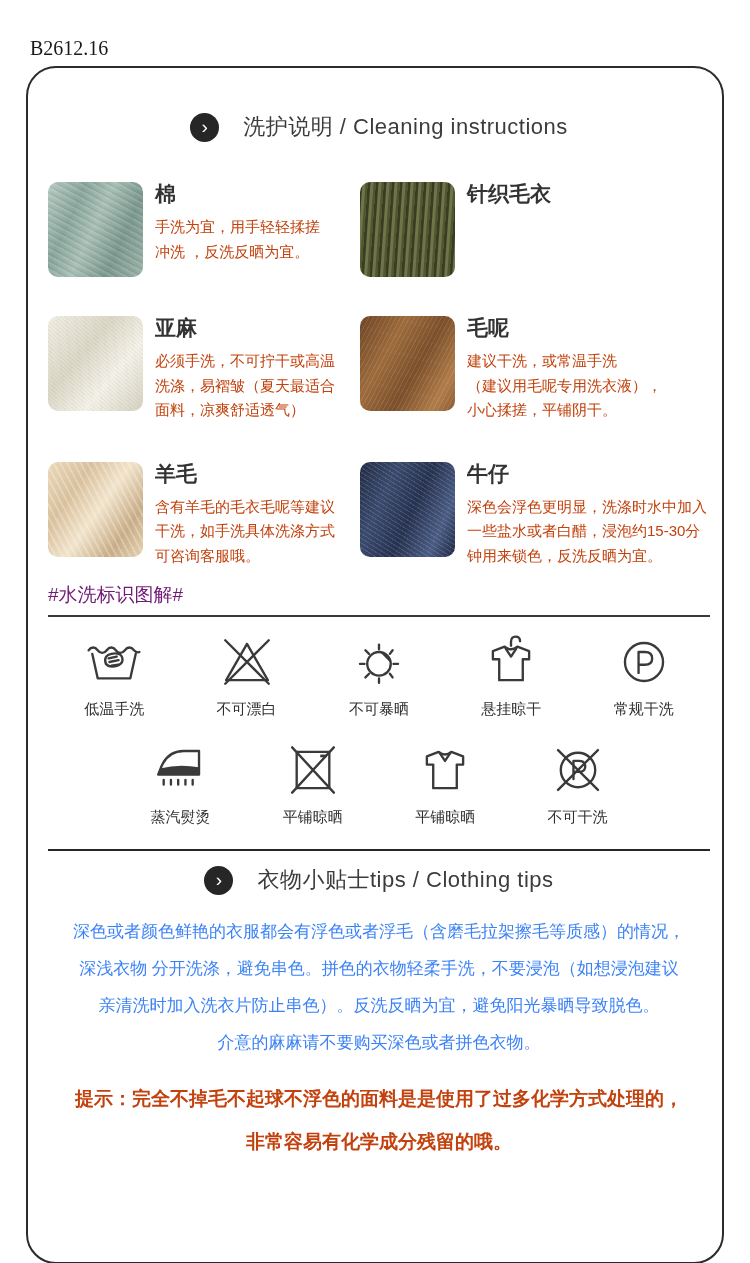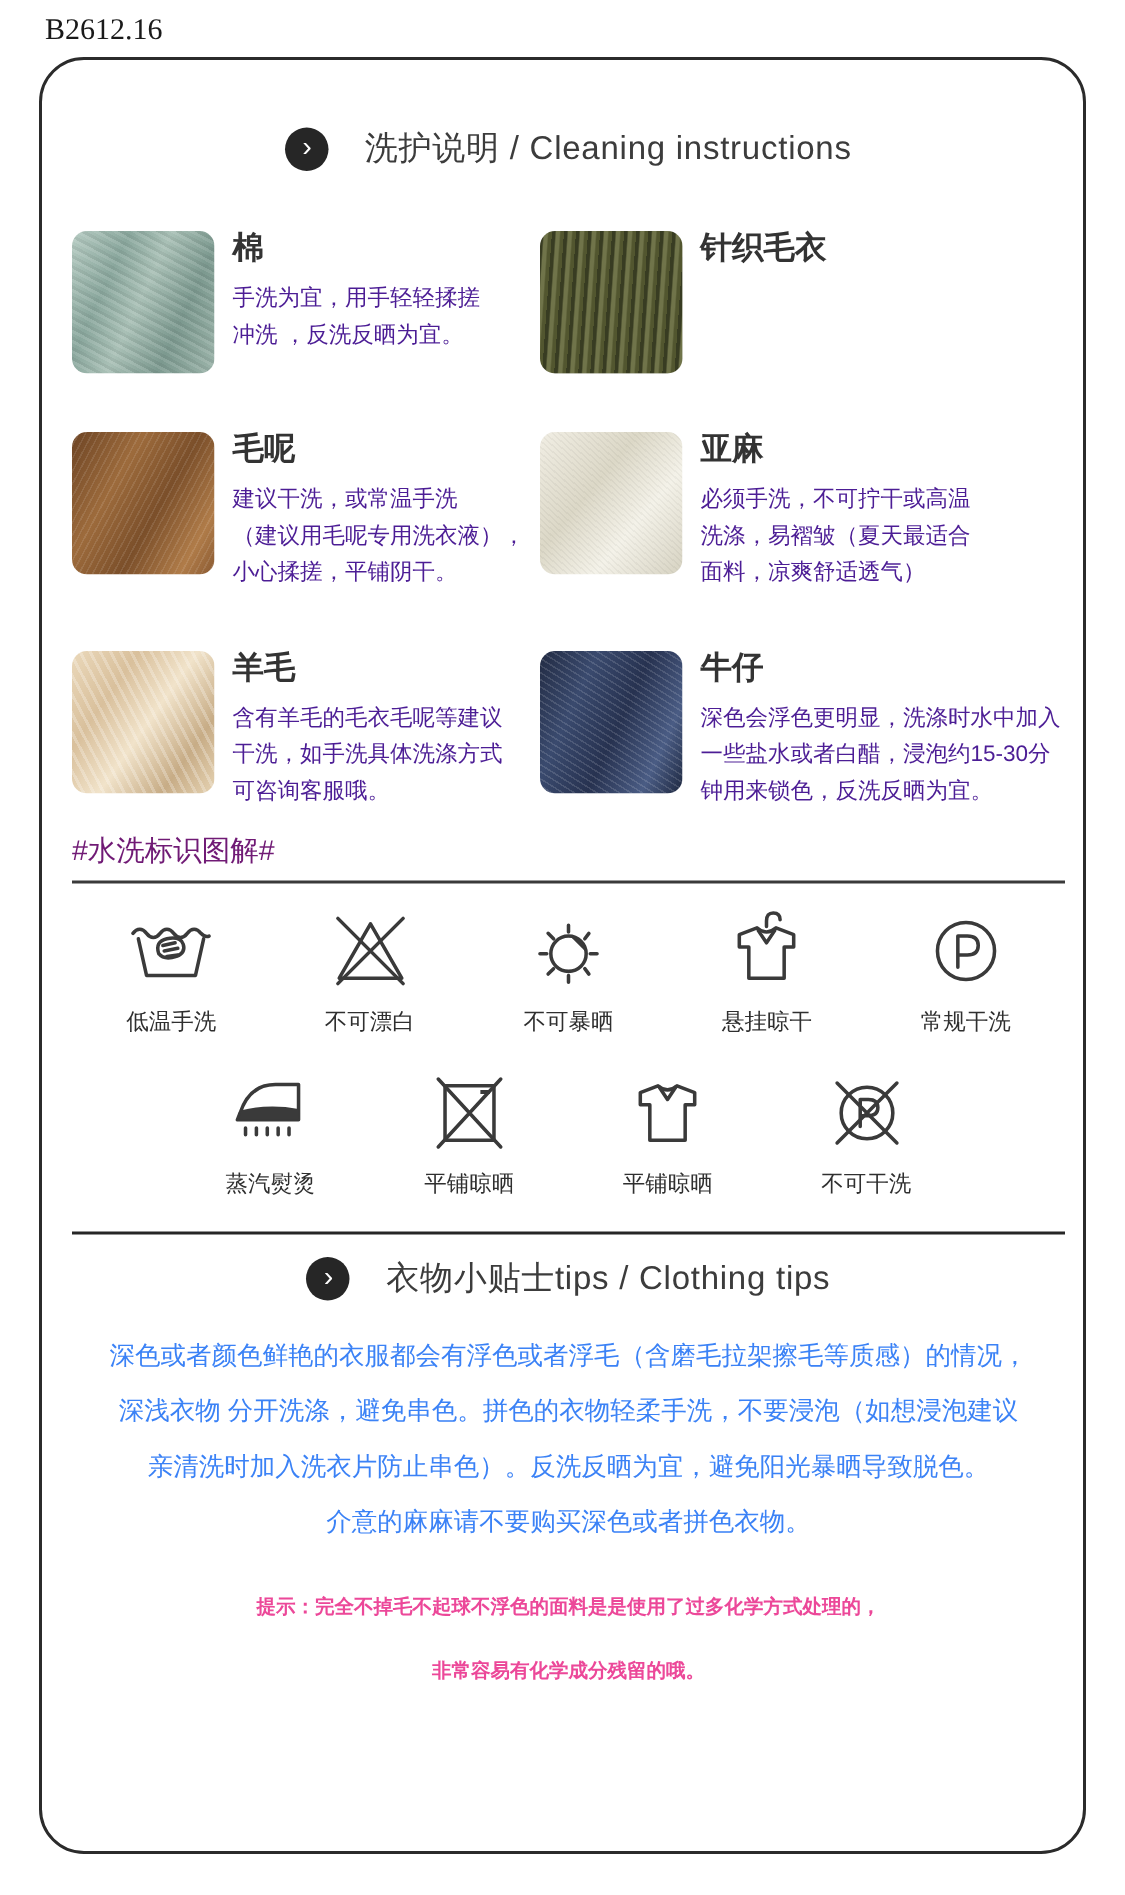--- a/index.html
+++ b/index.html
@@ -2,21 +2,21 @@
 <html><head>
 <meta charset="utf-8">
 <style>
   * { margin:0; padding:0; box-sizing:border-box; }
   html,body { width:750px; background:#ffffff; font-family:"Liberation Sans","DejaVu Sans",sans-serif; }
   body { height:1263px; overflow:hidden; color:#3a3a3a; }
 
   .product-code {
     padding:9px 0 0 30px;
     font-family:"Liberation Serif","DejaVu Serif",serif;
-    font-size:20px; color:#1a1a1a; height:38px;
+    font-size:20px; color:#1a1a1a; height:38px;margin-top:28px;
   }
 
   .card {
     margin:0 26px; border:2px solid #2b2b2b; border-radius:30px;
     padding:30px 12px 28px 20px; height:1198px;
   }
 
   .section-header {
     display:flex; align-items:center; justify-content:center; gap:24px;
     margin-top:14px;
@@ -61,21 +61,21 @@
     background-image:
       repeating-linear-gradient(62deg, rgba(255,255,255,0.25) 0 2px, transparent 2px 6px),
       linear-gradient(125deg,#ead8ba 0%,#d9c09c 28%,#f1e3ca 52%,#c7ac86 78%,#e5d2b2 100%);
   }
   .swatch-denim {
     background-image:
       repeating-linear-gradient(32deg, rgba(255,255,255,0.13) 0 1px, transparent 1px 4px),
       linear-gradient(115deg,#222b43 0%,#3a4a6e 28%,#273250 54%,#4a5c84 80%,#1e2840 100%);
   }
   .fabric-name { font-size:21px; font-weight:700; color:#333; line-height:24px; margin-bottom:9px; }
-  .fabric-desc { font-size:15px; color:#4c1d95; line-height:24.5px; white-space:pre-line; letter-spacing:0; }
+  .fabric-desc { font-size:15px; color:#c2410c; line-height:24.5px; white-space:pre-line; letter-spacing:0; }
 
   
   .wash-heading { margin-top:14px; font-size:19px; color:#701a75; }
   .wash-rule { border:none; border-top:2px solid #3a3a3a; margin-top:7px; }
   .symbol-row { display:flex; margin-top:16px; }
   .symbol-row.row-1 .symbol-cell { width:20%; }
   .symbol-row.row-2 { width:80%; margin-left:auto; margin-right:auto; margin-top:22px; }
   .symbol-row.row-2 .symbol-cell { width:25%; }
   .symbol-cell { display:flex; flex-direction:column; align-items:center; }
   .symbol-cell svg { display:block; }
@@ -85,21 +85,21 @@
 
   .big-divider { border:none; border-top:2px solid #262626; margin-top:22px; }
 
   
   .tips-paragraph {
     margin-top:18px; text-align:center; white-space:pre-line;
     font-size:17px; line-height:37px; color:#3b82f6; font-weight:500;
   }
   .tips-highlight {
     margin-top:16px; text-align:center; white-space:pre-line;
-    font-size:13px; line-height:43px; font-weight:700; color:#ec4899;
+    font-size:19px; line-height:43px; font-weight:700; color:#c2410c;
   }
 </style>
 </head>
 <body>
 
 <div class="product-code">B2612.16</div>
 
 <div class="card">
 
   <div class="section-header">
@@ -113,38 +113,38 @@
       <div class="fabric-text">
         <div class="fabric-name">棉</div>
         <div class="fabric-desc">手洗为宜，用手轻轻揉搓
 冲洗 ，反洗反晒为宜。</div>
       </div>
     </div>
     <div class="fabric-item">
       <div class="swatch swatch-knit"></div>
       <div class="fabric-text">
         <div class="fabric-name">针织毛衣</div>
+      </div>
+    </div>
+    <div class="fabric-item">
+      <div class="swatch swatch-linen"></div>
+      <div class="fabric-text">
+        <div class="fabric-name">亚麻</div>
+        <div class="fabric-desc">必须手洗，不可拧干或高温
+洗涤，易褶皱（夏天最适合
+面料，凉爽舒适透气）</div>
       </div>
     </div>
     <div class="fabric-item">
       <div class="swatch swatch-woolfelt"></div>
       <div class="fabric-text">
         <div class="fabric-name">毛呢</div>
         <div class="fabric-desc">建议干洗，或常温手洗
 （建议用毛呢专用洗衣液），
 小心揉搓，平铺阴干。</div>
-      </div>
-    </div>
-    <div class="fabric-item">
-      <div class="swatch swatch-linen"></div>
-      <div class="fabric-text">
-        <div class="fabric-name">亚麻</div>
-        <div class="fabric-desc">必须手洗，不可拧干或高温
-洗涤，易褶皱（夏天最适合
-面料，凉爽舒适透气）</div>
       </div>
     </div>
     <div class="fabric-item">
       <div class="swatch swatch-wool"></div>
       <div class="fabric-text">
         <div class="fabric-name">羊毛</div>
         <div class="fabric-desc">含有羊毛的毛衣毛呢等建议
 干洗，如手洗具体洗涤方式
 可咨询客服哦。</div>
       </div>

